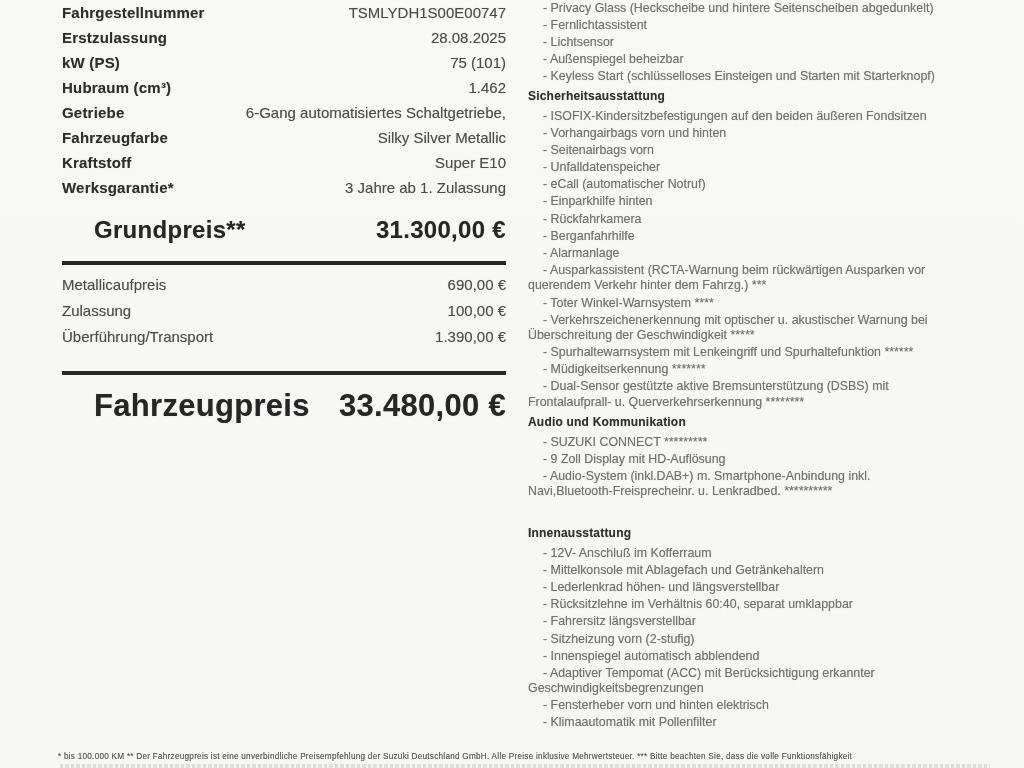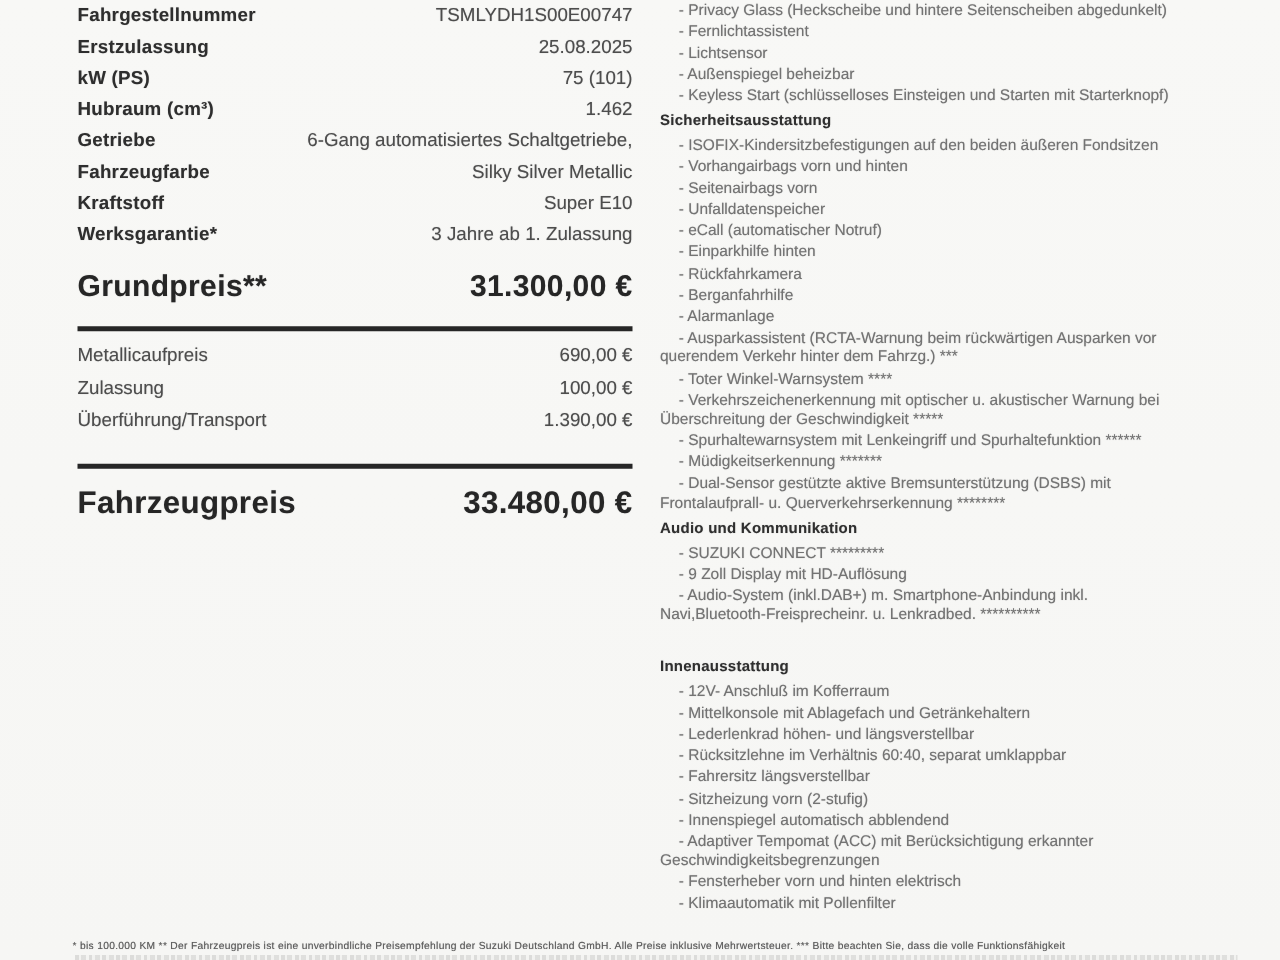--- a/index.html
+++ b/index.html
@@ -21,24 +21,24 @@
   }
   .spec-row {
     display: flex; justify-content: space-between; align-items: baseline;
     height: 25px; font-size: 15px;
   }
   .spec-label { font-weight: bold; color: #2e2e2e; letter-spacing: 0.2px; }
   .spec-value { color: #4d4d4d; text-align: right; flex: 1; }
 
   .price-row {
     display: flex; justify-content: space-between; align-items: baseline;
-    font-weight: bold; color: #262626;
+    font-weight: bold; color: #262626; margin-left: 32px;
   }
   .price-row.base  { margin-top: 12px; font-size: 24px; letter-spacing: 0.3px; }
-  .price-row.total { margin-top: 13px; font-size: 25px; letter-spacing: 0.3px; }
+  .price-row.total { margin-top: 13px; font-size: 31px; letter-spacing: 0.3px; }
 
   .rule {
     height: 4px; background: #262626; border: none;
   }
   .rule.r1 { margin-top: 17px; }
   .rule.r2 { margin-top: 17px; }
 
   .extras { margin-top: 11px; text-align: center; }
   .extra-row {
     display: flex; justify-content: space-between; align-items: baseline;
@@ -82,21 +82,21 @@
 
     <div class="spec-table">
 
         <div class="spec-row">
           <span class="spec-label">Fahrgestellnummer</span>
           <span class="spec-value">TSMLYDH1S00E00747</span>
         </div>
 
         <div class="spec-row">
           <span class="spec-label">Erstzulassung</span>
-          <span class="spec-value">25.08.2025</span>
+          <span class="spec-value">28.08.2025</span>
         </div>
 
         <div class="spec-row">
           <span class="spec-label">kW (PS)</span>
           <span class="spec-value">75 (101)</span>
         </div>
 
         <div class="spec-row">
           <span class="spec-label">Hubraum (cm³)</span>
           <span class="spec-value">1.462</span>

